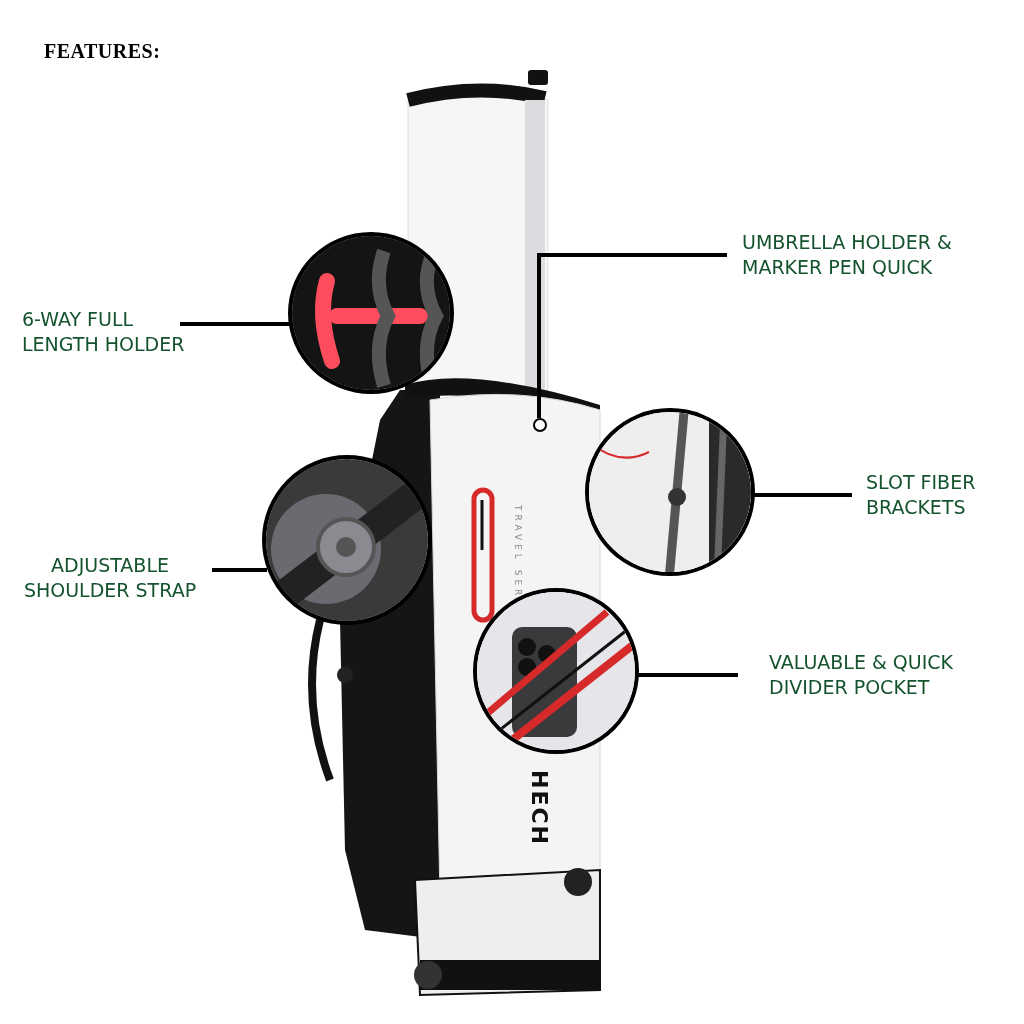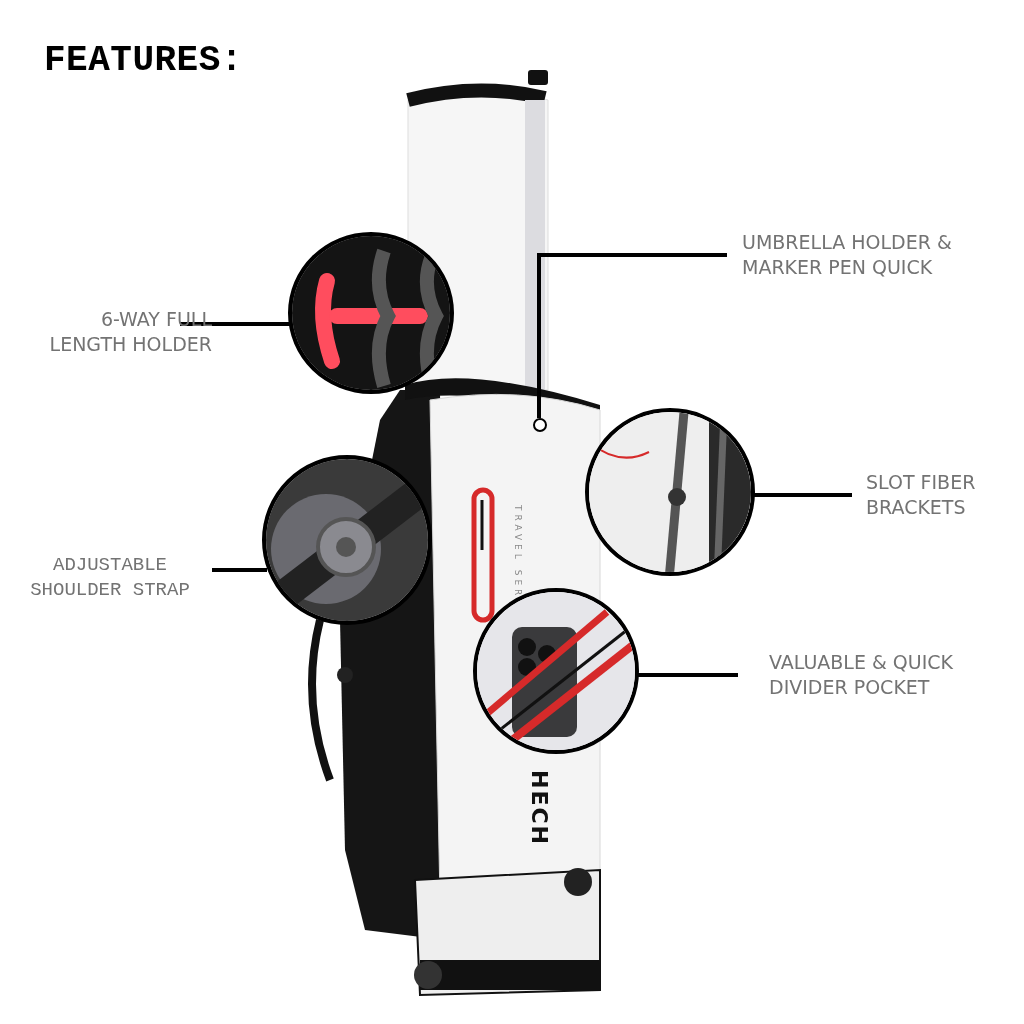--- a/index.html
+++ b/index.html
@@ -1,18 +1,18 @@
 <!DOCTYPE html>
 <html><head>
 <meta charset="utf-8">
 <style>
   html, body { margin:0; padding:0; background:#ffffff; }
   body { width:1024px; height:1024px; position:relative; overflow:hidden; font-family:"DejaVu Sans", sans-serif; }
-  .title { position:absolute; left:44px; top:40px; font-weight:bold; font-size:36px; color:#000; letter-spacing:0.5px; font-family:Liberation Mono, monospace; }
-  .label { position:absolute; font-size:19px; line-height:25px; color:#737373; font-family:"DejaVu Sans", sans-serif; }
+  .title { position:absolute; left:44px; top:40px; font-weight:bold; font-size:20px; color:#000; letter-spacing:0.5px; font-family:Liberation Serif, serif; }
+  .label { position:absolute; font-size:19px; line-height:25px; color:#14532d; font-family:"DejaVu Sans", sans-serif; }
   .label span { display:block; }
   .line { position:absolute; background:#000; }
   .circle { position:absolute; border-radius:50%; border:4px solid #000; box-shadow:0 0 0 3px #fff inset; overflow:hidden; box-sizing:border-box; }
   svg { position:absolute; }
 </style>
 </head>
 <body>
 
 <div class="title">FEATURES:</div>
 
@@ -48,21 +48,21 @@
 <div class="circle" style="left:288px;top:232px;width:166px;height:162px;background:#1a1a1a;">
   <svg width="166" height="162" viewBox="0 0 166 162" style="left:0;top:0;">
     <rect x="0" y="0" width="166" height="162" fill="#141414"></rect>
     <path d="M35 45 Q25 80 40 125" fill="none" stroke="#ff4d5e" stroke-width="16" stroke-linecap="round"></path>
     <path d="M45 80 L128 80" stroke="#ff4d5e" stroke-width="16" stroke-linecap="round"></path>
     <path d="M92 15 Q80 50 96 80 Q80 110 92 150" fill="none" stroke="#555" stroke-width="14"></path>
     <path d="M140 20 Q128 50 144 80 Q128 110 140 150" fill="none" stroke="#555" stroke-width="14"></path>
   </svg>
 </div>
 <div class="line" style="left:180px;top:322px;width:110px;height:4px;"></div>
-<div class="label" style="left:22px;top:307px;text-align:right;width:190px;">
+<div class="label" style="left:22px;top:307px;text-align:left;width:190px;">
   <span>6-WAY FULL</span>
   <span>LENGTH HOLDER</span>
 </div>
 
 <div class="line" style="left:537px;top:253px;width:190px;height:4px;"></div>
 <div class="line" style="left:537px;top:253px;width:4px;height:165px;"></div>
 <div style="position:absolute;left:533px;top:418px;width:10px;height:10px;border-radius:50%;border:2px solid #000;background:#fff;"></div>
 <div class="label" style="left:742px;top:230px;">
   <span>UMBRELLA HOLDER &amp;</span>
   <span>MARKER PEN QUICK</span>
@@ -87,21 +87,21 @@
 <div class="circle" style="left:262px;top:455px;width:170px;height:170px;background:#2b2b2b;">
   <svg width="170" height="170" viewBox="0 0 170 170" style="left:0;top:0;">
     <rect width="170" height="170" fill="#3a3a3a"></rect>
     <circle cx="60" cy="90" r="55" fill="#6a6a70"></circle>
     <path d="M0 150 L170 20" stroke="#222" stroke-width="30"></path>
     <circle cx="80" cy="88" r="28" fill="#8a8a90" stroke="#555" stroke-width="4"></circle>
     <circle cx="80" cy="88" r="10" fill="#555"></circle>
   </svg>
 </div>
 <div class="line" style="left:212px;top:568px;width:55px;height:4px;"></div>
-<div class="label" style="left:10px;top:553px;text-align:center;width:200px;font-family:Liberation Mono, monospace;">
+<div class="label" style="left:10px;top:553px;text-align:center;width:200px;">
   <span>ADJUSTABLE</span>
   <span>SHOULDER STRAP</span>
 </div>
 
 <div class="circle" style="left:473px;top:588px;width:166px;height:166px;background:#e8e8ec;">
   <svg width="166" height="166" viewBox="0 0 166 166" style="left:0;top:0;">
     <rect width="166" height="166" fill="#e6e6ea"></rect>
     <rect x="35" y="35" width="65" height="110" rx="10" fill="#3a3a3c"></rect>
     <circle cx="50" cy="55" r="9" fill="#111"></circle>
     <circle cx="70" cy="62" r="9" fill="#111"></circle>

